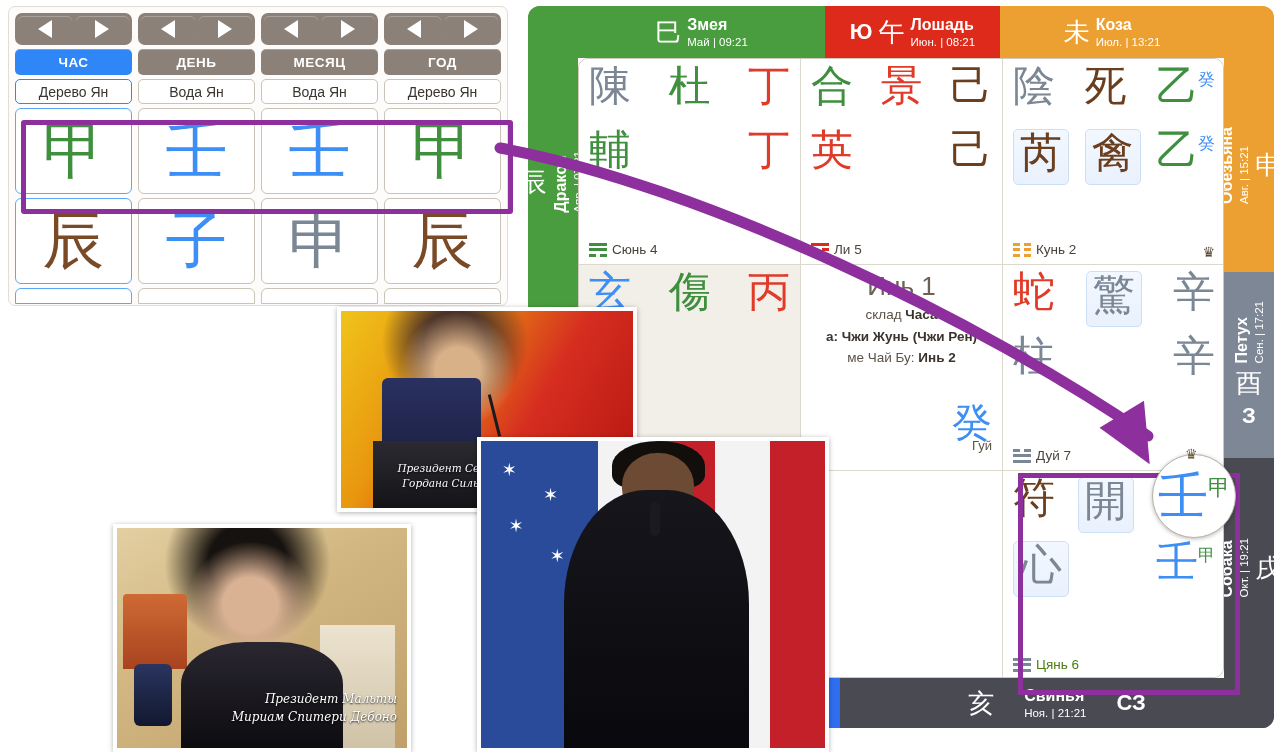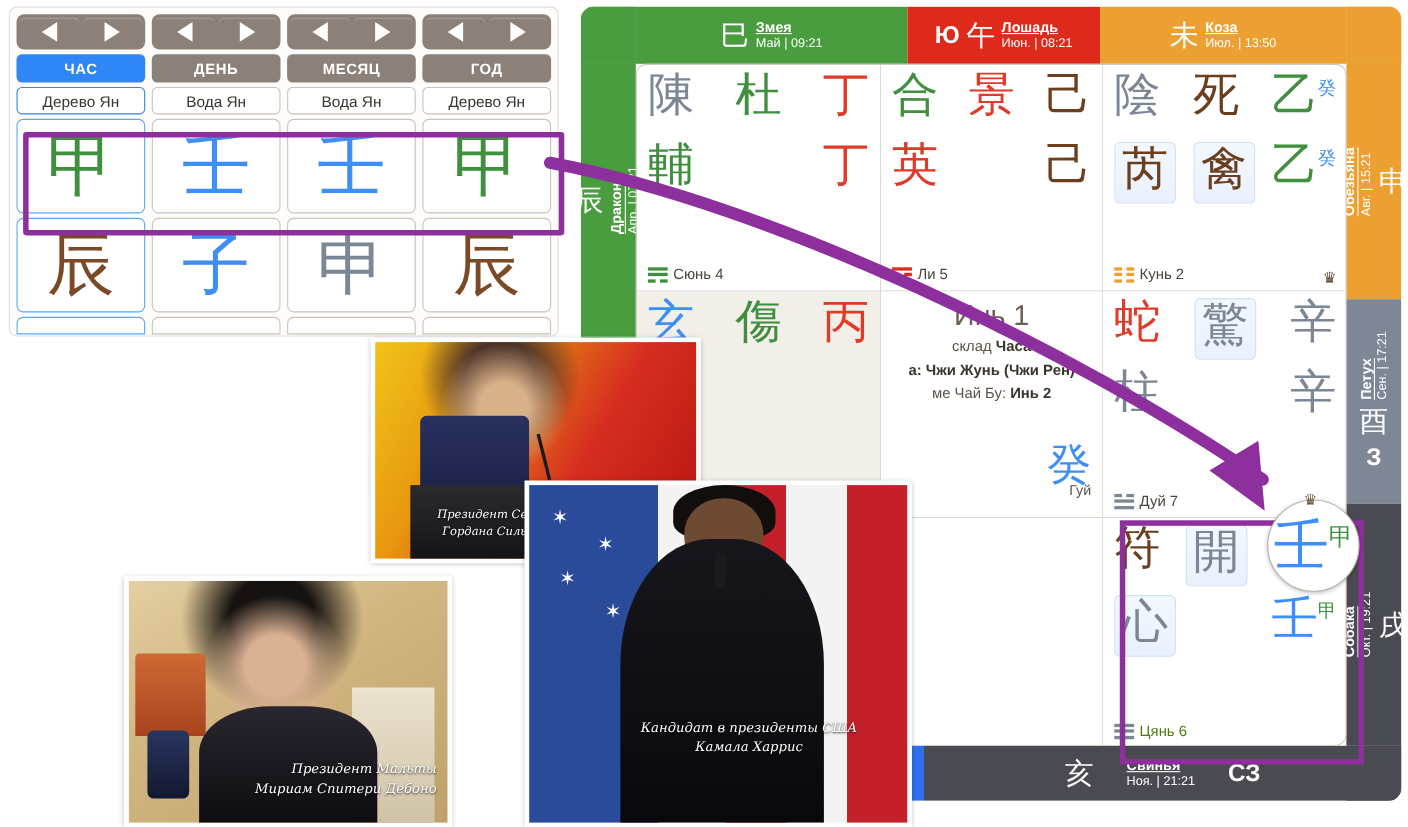--- a/index.html
+++ b/index.html
@@ -55,21 +55,21 @@
   
   #qmdj { position:absolute; left:528px; top:6px; width:746px; height:722px;
           border-radius:12px; overflow:hidden; }
   .ring { position:absolute; color:#fff; }
   .ring-top { left:0; top:0; height:52px; width:746px; display:flex; }
   .rt-cell { display:flex; align-items:center; justify-content:center; gap:6px;
              height:52px; }
   .corner { font-size:22px; font-weight:bold; }
   .br-han { font-size:26px; font-family:"DejaVu Sans", sans-serif; font-weight:300;}
   .br-txt { font-size:11.5px; line-height:1.25; }
-  .br-txt b { font-size:13px; display:block; font-weight:bold;text-decoration:underline; }
+  .br-txt b { font-size:16px; display:block; font-weight:bold; }
   .ring-bot { left:0; bottom:0; height:50px; width:746px; display:flex; }
   .ring-left { left:0; top:0; width:50px; height:722px; }
   .ring-right { right:0; top:0; width:50px; height:722px; }
   .vside { width:50px; display:flex; align-items:center; justify-content:center;
            gap:4px; }
   .vrot { writing-mode:vertical-rl; transform:rotate(180deg); }
 
   #grid { position:absolute; left:50px; top:52px; width:646px; height:620px;
           background:#fff; border-radius:10px; overflow:hidden;
           border:1px solid #cfc9bd; }
@@ -288,21 +288,21 @@
         <span class="br-han">巳</span>
         <span class="br-txt"><b>Змея</b><span>Май | 09:21</span></span>
       </div>
       <div class="rt-cell" style="width:175px;background:#dd2a1b;">
         <span class="corner">Ю</span>
         <span class="br-han">午</span>
         <span class="br-txt"><b>Лошадь</b><span>Июн. | 08:21</span></span>
       </div>
       <div class="rt-cell" style="width:224px;background:#eda032;">
         <span class="br-han">未</span>
-        <span class="br-txt"><b>Коза</b><span>Июл. | 13:50</span></span>
+        <span class="br-txt"><b>Коза</b><span>Июл. | 13:21</span></span>
       </div>
       <div class="rt-cell" style="width:50px;background:#eda032;">
         <span class="corner">ЮЗ</span>
       </div>
     </div>
 
     <div class="ring ring-left">
       <div class="vside" style="height:52px;background:#4a9d3f;"></div>
       <div class="vside" style="height:248px;background:#4a9d3f;">
         <span class="br-han vrot" style="writing-mode:horizontal-tb;transform:none">辰</span>
@@ -521,16 +521,15 @@
     <div class="pimg">
       <span class="star" style="left:6%;top:6%">✶</span>
       <span class="star" style="left:18%;top:14%">✶</span>
       <span class="star" style="left:8%;top:24%">✶</span>
       <span class="star" style="left:20%;top:34%">✶</span>
       <div class="hair"></div>
         <div class="face"></div>
       <div class="body"></div>
         <div class="mic"></div>
     </div>
-    <div class="cap">Кандидат в президенты США<br>Камала Харрис</div>
   </div>
 
 </div>
 
 </body></html>

